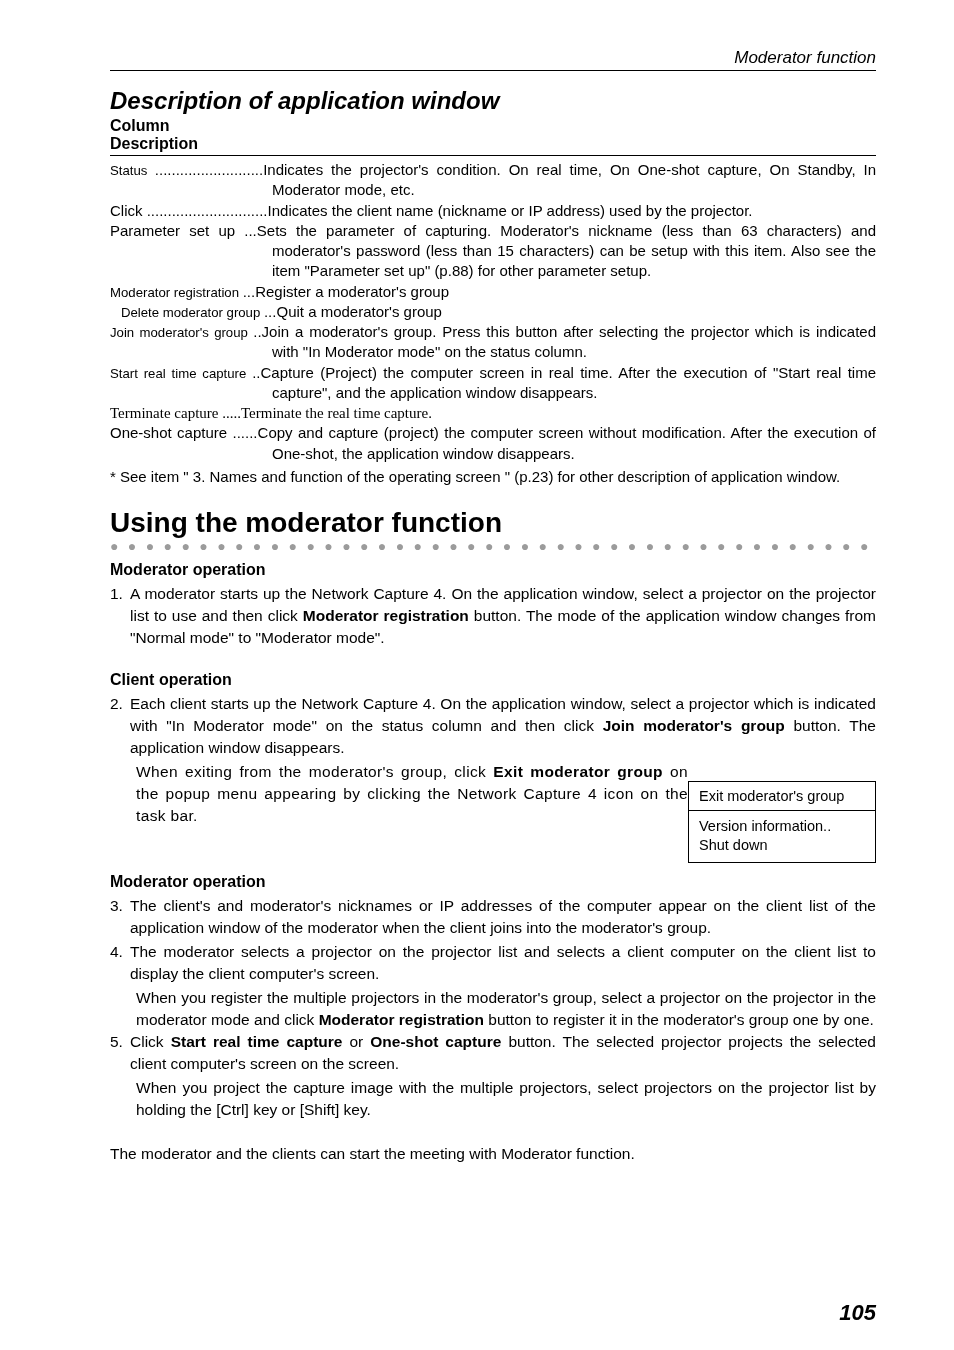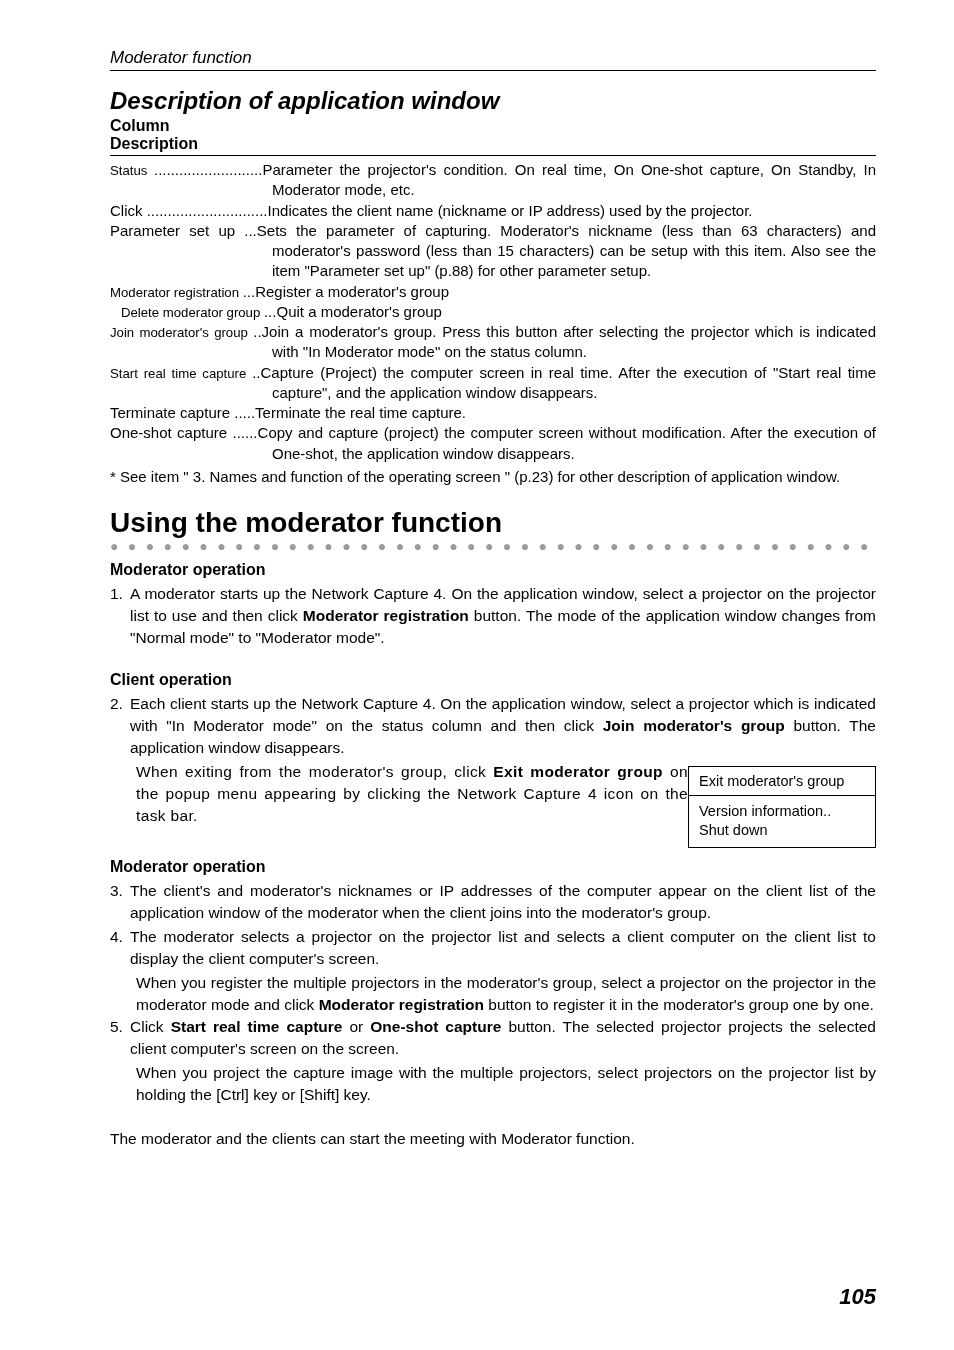--- a/index.html
+++ b/index.html
@@ -12,20 +12,21 @@
     color: #000;
     background: #fff;
   }
   .page {
     padding: 48px 78px 0 110px;
     box-sizing: border-box;
     position: relative;
     height: 100%;
   }
   .running-head {
+    text-align: right;
     font-style: italic;
     font-size: 17px;
     margin-bottom: 2px;
   }
   .hr-top {
     border: none;
     border-top: 1px solid #000;
     margin: 0 0 10px 0;
   }
   .h2 {
@@ -107,34 +108,34 @@
     display: flex;
     gap: 0;
     align-items: flex-start;
   }
   .two-col .left { flex: 1; }
   .popup-box {
     border: 1px solid #000;
     font-size: 14.5px;
     width: 186px;
     flex-shrink: 0;
-    margin-top: 5px;
+    margin-top: 20px;
   }
   .popup-row1 {
     padding: 6px 10px 6px 10px;
     border-bottom: 1px solid #000;
   }
   .popup-row2 {
     padding: 6px 10px 6px 10px;
     line-height: 1.35;
   }
   .page-num {
     position: absolute;
     right: 78px;
-    bottom: 40px;
+    bottom: 24px;
     font-weight: bold;
     font-style: italic;
     font-size: 22px;
   }
   .stretch {
     letter-spacing: 0.35px;
   }
   .condensed { font-size: 13.2px; }
 </style>
 </head>
@@ -145,28 +146,28 @@
   <hr class="hr-top">
 
   <div class="h2">Description of application window</div>
 
   <div class="table-head">
     <div class="col-left">Column</div>
     <div class="col-right">Description</div>
   </div>
 
   <div class="defs" id="defs">
-      <div class="def-row" style="display: block; padding-left: 162px; text-indent: -162px; text-align: justify;"><span class="def-left condensed">Status </span><span class="dots">..........................</span><span class="def-text">Parameter the projector's condition. On real time, On One-shot capture, On Standby, In Moderator mode, etc.</span></div>
+      <div class="def-row" style="display: block; padding-left: 162px; text-indent: -162px; text-align: justify;"><span class="def-left condensed">Status </span><span class="dots">..........................</span><span class="def-text">Indicates the projector's condition. On real time, On One-shot capture, On Standby, In Moderator mode, etc.</span></div>
       <div class="def-row" style="display: block; padding-left: 162px; text-indent: -162px; text-align: justify;"><span class="def-left">Click </span><span class="dots">.............................</span><span class="def-text">Indicates the client name (nickname or IP address) used by the projector.</span></div>
       <div class="def-row" style="display: block; padding-left: 162px; text-indent: -162px; text-align: justify;"><span class="def-left">Parameter set up </span><span class="dots">...</span><span class="def-text">Sets the parameter of capturing. Moderator's nickname (less than 63 characters) and moderator's password (less than 15 characters) can be setup with this item. Also see the item "Parameter set up" (p.88) for other parameter setup.</span></div>
       <div class="def-row" style="display: block; padding-left: 162px; text-indent: -162px; text-align: justify;"><span class="def-left condensed">Moderator registration </span><span class="dots">...</span><span class="def-text">Register a  moderator's group</span></div>
       <div class="def-row" style="display: block; padding-left: 162px; text-indent: -162px; text-align: justify; margin-left: 11px;"><span class="def-left condensed">Delete moderator group </span><span class="dots">...</span><span class="def-text">Quit a moderator's group</span></div>
       <div class="def-row" style="display: block; padding-left: 162px; text-indent: -162px; text-align: justify;"><span class="def-left condensed">Join moderator's group </span><span class="dots">..</span><span class="def-text">Join a  moderator's group. Press this button after selecting the projector which is indicated with "In Moderator mode" on the status column.</span></div>
       <div class="def-row" style="display: block; padding-left: 162px; text-indent: -162px; text-align: justify;"><span class="def-left condensed">Start real time capture </span><span class="dots">..</span><span class="def-text">Capture (Project) the computer screen in real time.  After the execution of "Start real time capture", and the application window disappears.</span></div>
-      <div class="def-row" style="display: block; padding-left: 162px; text-indent: -162px; text-align: justify;"><span class="def-left">Terminate capture </span><span class="dots">.....</span><span class="def-text">Terminate the real time capture.</span></div>
+      <div class="def-row" style="display: block; padding-left: 162px; text-indent: -162px; text-align: justify; font-family: Liberation Serif, serif;"><span class="def-left">Terminate capture </span><span class="dots">.....</span><span class="def-text">Terminate the real time capture.</span></div>
       <div class="def-row" style="display: block; padding-left: 162px; text-indent: -162px; text-align: justify;"><span class="def-left">One-shot capture </span><span class="dots">......</span><span class="def-text">Copy and capture (project) the computer screen without modification. After the execution of One-shot, the application window disappears.</span></div>
     </div>
 
   <div class="note-line">* See item " 3. Names and function of the operating screen " (p.23) for other description of application window.</div>
 
   <div class="h1">Using the moderator function</div>
   <div class="dot-rule">●●●●●●●●●●●●●●●●●●●●●●●●●●●●●●●●●●●●●●●●●●●●●●●●</div>
 
   <div class="subhead">Moderator operation</div>
   <div class="body num-item">

